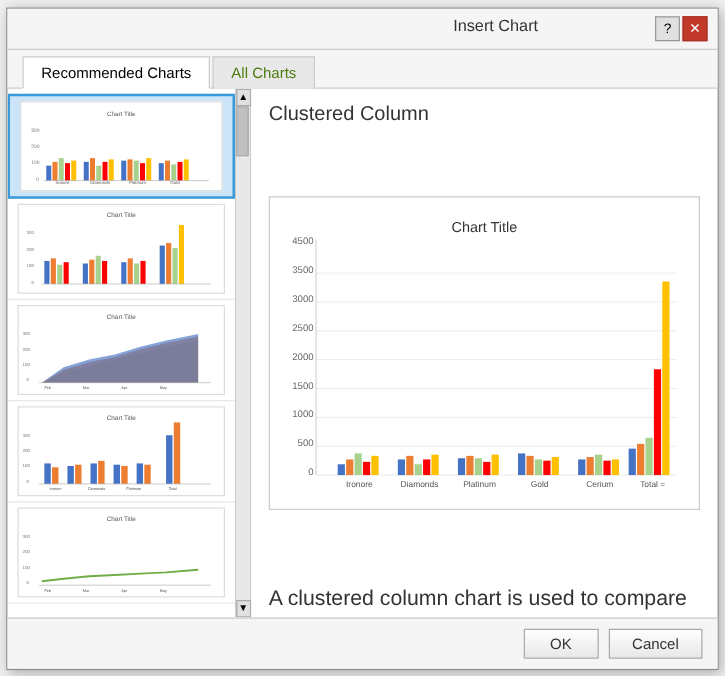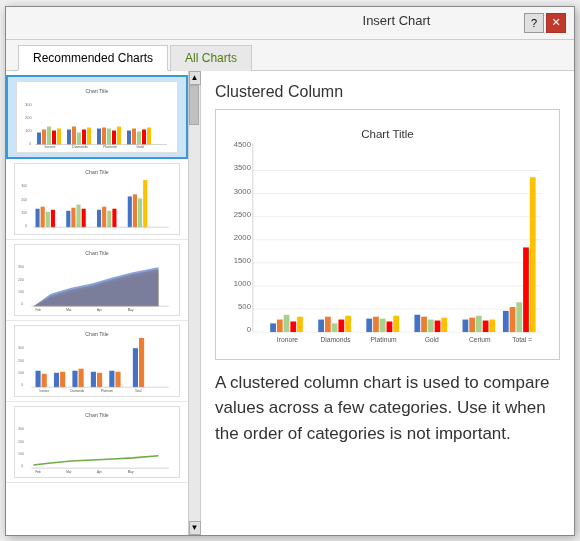--- a/index.html
+++ b/index.html
@@ -117,20 +117,21 @@
       width: 100%;
       height: 100%;
     }
     
     .right-panel {
       flex: 1;
       padding: 12px 14px;
       background: #fff;
       display: flex;
       flex-direction: column;
+      gap: 48px;
     }
     .chart-name {
       font-size: 16px;
       font-weight: normal;
       color: #333;
       margin-bottom: 8px;
     }
     .chart-preview-area {
       border: 1px solid #ccc;
       padding: 8px;
@@ -461,13 +462,17 @@
           <text x="182" y="242" font-size="7" fill="#555">Apr</text>
           <rect x="202" y="236" width="8" height="6" fill="#FFC000"></rect>
           <text x="212" y="242" font-size="7" fill="#555">May</text>
         </svg>
       </div>
 
       <div class="chart-description">A clustered column chart is used to compare values across a few categories. Use it when the order of categories is not important.</div>
     </div>
   </div>
 
+  <div class="bottom-bar">
+    <button class="btn">OK</button>
+    <button class="btn">Cancel</button>
+  </div>
 </div>
 
 </body></html>

